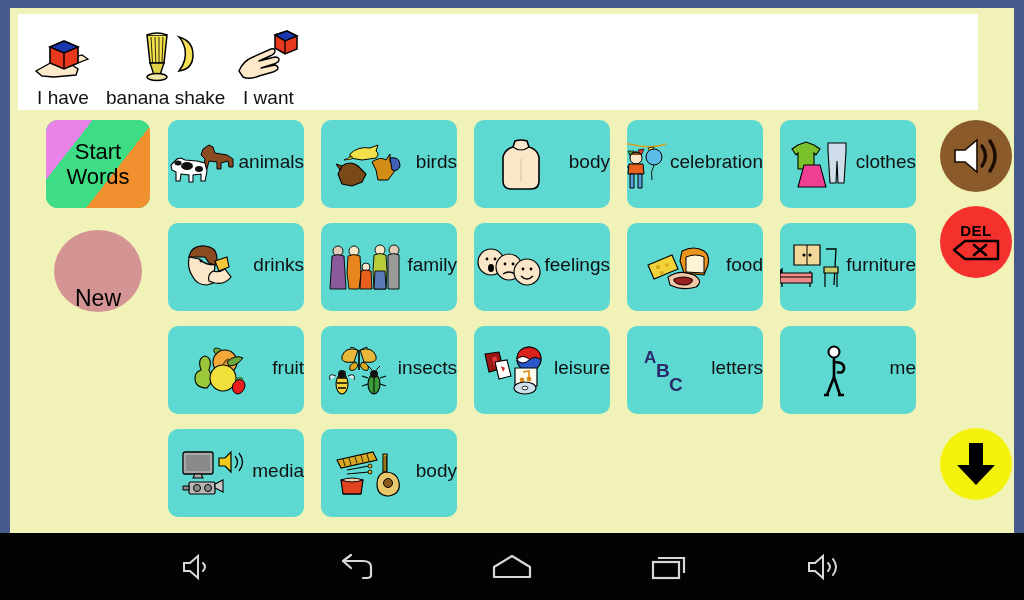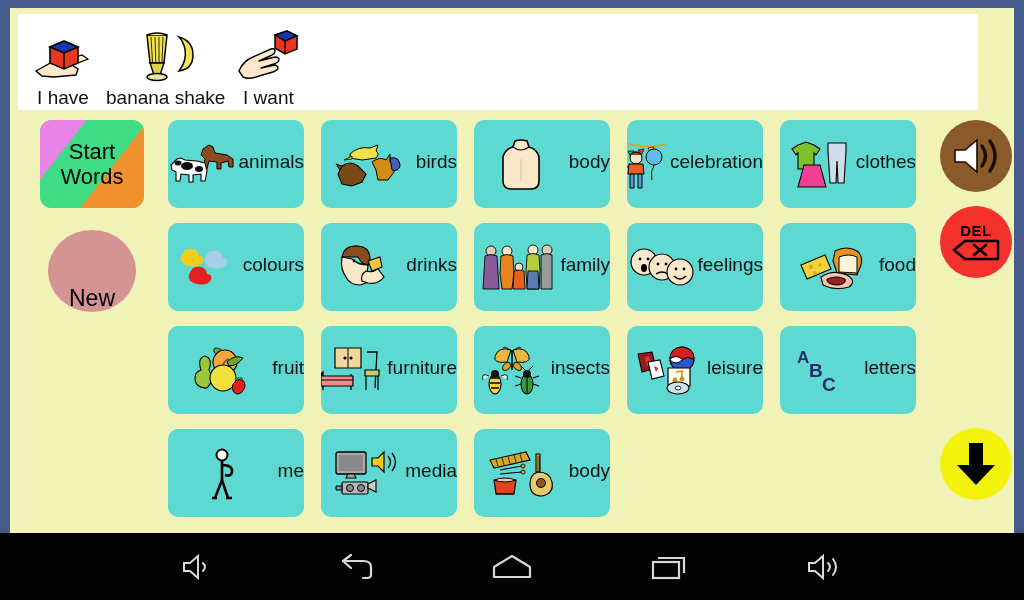--- a/index.html
+++ b/index.html
@@ -54,21 +54,21 @@
   .sent-label {
     font-size: 19px;
     color: #111;
     line-height: 24px;
     white-space: nowrap;
   }
 
   
   .left-col {
     position: absolute;
-    left: 20px; top: 112px;
+    left: 26px; top: 112px;
     width: 128px;
   }
   .start-words {
     position: relative;
     width: 104px; height: 88px;
     border-radius: 12px;
     overflow: hidden;
     background: #3fdc86;
     display: flex; align-items: center; justify-content: center;
     margin-left: 10px;
@@ -310,30 +310,20 @@
           <div class="cell-pic">
             <svg width="68" height="52" viewBox="0 0 68 52">
               <path d="M14 6 L22 3 L30 6 L36 10 L32 16 L30 14 L30 30 L14 30 L14 14 L12 16 L8 10 Z" fill="#7ac02a" stroke="#000" stroke-width="1.1"></path>
               <path d="M44 4 L62 4 L62 12 L60 44 L54 44 L53 22 L52 44 L46 44 L44 12 Z" fill="#cfdcea" stroke="#000" stroke-width="1.1"></path>
               <path d="M20 26 L36 26 L42 48 L14 48 Z" fill="#ef4096" stroke="#000" stroke-width="1.1"></path>
             </svg>
           </div>
           <div class="cell-label">clothes</div>
         </div>
 
-        <div class="cell">
-          <div class="cell-pic">
-            <svg width="64" height="48" viewBox="0 0 64 48">
-              <path d="M12 6 Q24 2 26 12 Q32 12 30 18 Q26 24 16 22 Q6 20 8 12 Z" fill="#f2cd1a"></path>
-              <path d="M36 8 Q48 4 50 14 Q56 14 54 20 Q50 26 40 24 Q30 22 32 14 Z" fill="#a8cdea"></path>
-              <path d="M20 24 Q32 20 34 30 Q40 30 38 36 Q34 42 24 40 Q14 38 16 30 Z" fill="#e8201d"></path>
-            </svg>
-          </div>
-          <div class="cell-label">colours</div>
-        </div>
 
         <div class="cell">
           <div class="cell-pic">
             <svg width="64" height="50" viewBox="0 0 64 50">
               <path d="M10 14 Q12 2 26 3 Q38 4 38 16 L36 22 L30 20 L26 14 Z" fill="#8a4b20" stroke="#000" stroke-width="1.1"></path>
               <path d="M10 14 Q8 26 14 34 Q18 42 28 42 L34 40 L36 22 Q26 22 20 16 Z" fill="#fae6c8" stroke="#000" stroke-width="1.2"></path>
               <path d="M36 18 L48 14 L50 24 L40 28 Z" fill="#f2c53a" stroke="#000" stroke-width="1.1"></path>
               <path d="M34 28 Q40 30 46 26 L52 34 Q46 42 36 40 L30 38 Q28 32 34 28 Z" fill="#fae6c8" stroke="#000" stroke-width="1.2"></path>
               <circle cx="22" cy="18" r="1.4" fill="#000"></circle>
             </svg>
@@ -394,49 +384,49 @@
               <path d="M26 34 Q38 26 52 32 Q62 38 54 44 Q40 48 28 42 Z" fill="#f2c8a8" stroke="#000" stroke-width="1.1"></path>
               <path d="M32 36 Q42 32 50 36 Q52 40 44 42 Q34 42 32 38 Z" fill="#9a2020" stroke="#000" stroke-width="1"></path>
             </svg>
           </div>
           <div class="cell-label">food</div>
         </div>
 
         <div class="cell">
           <div class="cell-pic">
             <svg width="70" height="50" viewBox="0 0 70 50">
-              <path d="M34 10 Q26 6 30 2 Q38 2 38 8 Z" fill="#6aa83a" stroke="#000" stroke-width="0.8"></path>
-              <circle cx="40" cy="16" r="12" fill="#f2a83a" stroke="#000" stroke-width="1.1"></circle>
-              <path d="M16 24 Q12 12 20 10 Q28 12 24 24 Q30 34 22 42 Q10 42 10 32 Q10 26 16 24 Z" fill="#9ac83a" stroke="#000" stroke-width="1.1"></path>
-              <circle cx="38" cy="32" r="13" fill="#f2e03a" stroke="#000" stroke-width="1.1"></circle>
-              <path d="M38 19 Q40 14 44 13" fill="none" stroke="#6a4a16" stroke-width="1.4"></path>
-              <path d="M42 16 Q50 8 58 12 Q52 20 44 20 Z" fill="#6aa83a" stroke="#000" stroke-width="1"></path>
-              <path d="M52 34 Q60 32 60 40 Q58 48 52 48 Q46 46 48 38 Z" fill="#e8201d" stroke="#000" stroke-width="1"></path>
-              <path d="M50 34 Q54 30 58 33" fill="none" stroke="#3a7a20" stroke-width="1.4"></path>
-            </svg>
-          </div>
-          <div class="cell-label">fruit</div>
-        </div>
-
-        <div class="cell">
-          <div class="cell-pic">
-            <svg width="70" height="50" viewBox="0 0 70 50">
               <path d="M18 2 L44 2 L44 22 L18 22 Z" fill="#f2d89a" stroke="#000" stroke-width="1.2"></path>
               <path d="M31 2 L31 22" stroke="#000" stroke-width="1"></path>
               <circle cx="28" cy="12" r="1.6" fill="#000"></circle>
                 <circle cx="34" cy="12" r="1.6" fill="#000"></circle>
               <path d="M50 6 L60 6 L58 42" fill="none" stroke="#000" stroke-width="1.3"></path>
               <path d="M48 24 L62 24 L62 30 L48 30 Z" fill="#c8cd6a" stroke="#000" stroke-width="1.2"></path>
               <path d="M49 30 L49 44 M61 30 L61 44" stroke="#000" stroke-width="1.2"></path>
               <path d="M4 28 L6 26 L6 44 M34 28 L34 44" stroke="#000" stroke-width="1.3"></path>
               <path d="M4 30 L36 30 L36 40 L4 40 Z" fill="#f08a8a" stroke="#000" stroke-width="1.2"></path>
               <path d="M4 34 L36 34" stroke="#000" stroke-width="1"></path>
             </svg>
           </div>
           <div class="cell-label">furniture</div>
+        </div>
+
+        <div class="cell">
+          <div class="cell-pic">
+            <svg width="70" height="50" viewBox="0 0 70 50">
+              <path d="M34 10 Q26 6 30 2 Q38 2 38 8 Z" fill="#6aa83a" stroke="#000" stroke-width="0.8"></path>
+              <circle cx="40" cy="16" r="12" fill="#f2a83a" stroke="#000" stroke-width="1.1"></circle>
+              <path d="M16 24 Q12 12 20 10 Q28 12 24 24 Q30 34 22 42 Q10 42 10 32 Q10 26 16 24 Z" fill="#9ac83a" stroke="#000" stroke-width="1.1"></path>
+              <circle cx="38" cy="32" r="13" fill="#f2e03a" stroke="#000" stroke-width="1.1"></circle>
+              <path d="M38 19 Q40 14 44 13" fill="none" stroke="#6a4a16" stroke-width="1.4"></path>
+              <path d="M42 16 Q50 8 58 12 Q52 20 44 20 Z" fill="#6aa83a" stroke="#000" stroke-width="1"></path>
+              <path d="M52 34 Q60 32 60 40 Q58 48 52 48 Q46 46 48 38 Z" fill="#e8201d" stroke="#000" stroke-width="1"></path>
+              <path d="M50 34 Q54 30 58 33" fill="none" stroke="#3a7a20" stroke-width="1.4"></path>
+            </svg>
+          </div>
+          <div class="cell-label">fruit</div>
         </div>
 
 
         <div class="cell">
           <div class="cell-pic">
             <svg width="70" height="50" viewBox="0 0 70 50">
               <path d="M34 4 Q22 0 18 10 Q16 18 30 16 Z" fill="#e8b83a" stroke="#000" stroke-width="1"></path>
               <path d="M36 4 Q48 0 52 10 Q54 18 40 16 Z" fill="#e8b83a" stroke="#000" stroke-width="1"></path>
               <path d="M32 16 Q24 18 26 24 Q30 26 34 20 Z" fill="#d8a820" stroke="#000" stroke-width="0.9"></path>
               <path d="M38 16 Q46 18 44 24 Q40 26 36 20 Z" fill="#d8a820" stroke="#000" stroke-width="0.9"></path>

